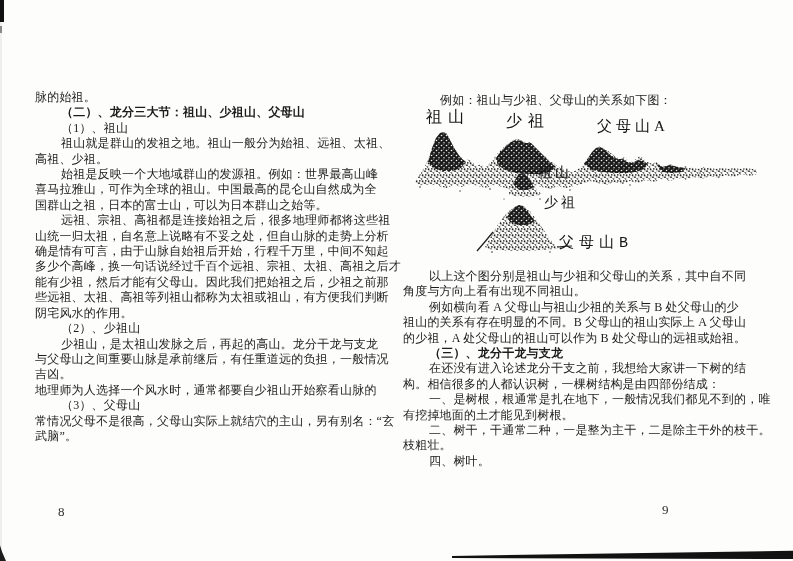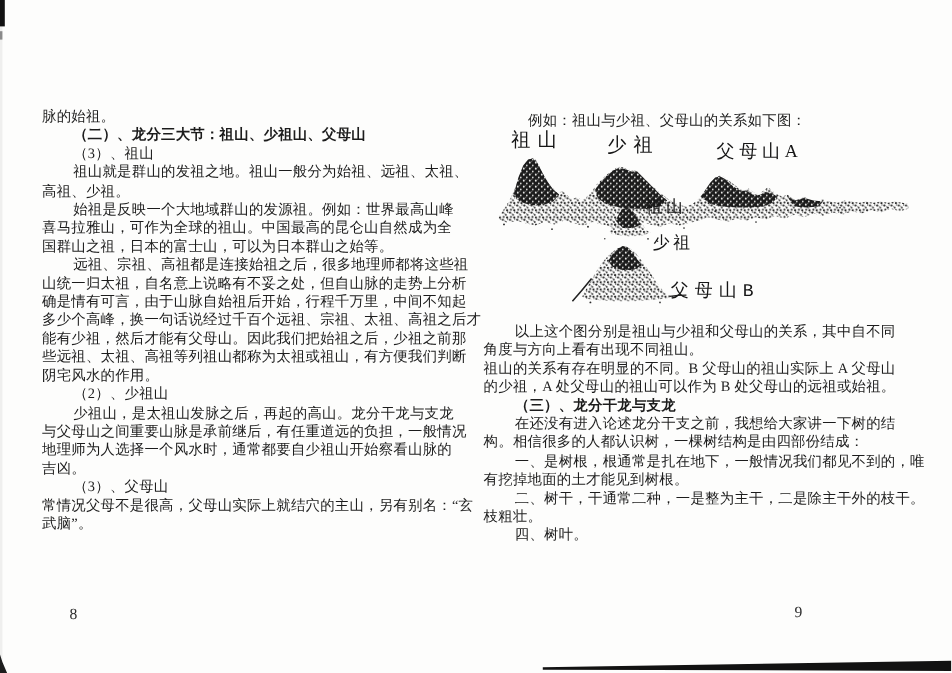--- a/index.html
+++ b/index.html
@@ -45,38 +45,38 @@
     clip-path:polygon(0 58%,100% 14%,100% 84%,0 76%);}
 </style>
 </head>
 <body>
 
 <div>
 
   <div class="page-text" id="left-text">
       <div class="line">脉的始祖。</div>
       <div class="line ind b">（二）、龙分三大节：祖山、少祖山、父母山</div>
-      <div class="line ind">（3）、祖山</div>
+      <div class="line ind">（1）、祖山</div>
       <div class="line ind">祖山就是群山的发祖之地。祖山一般分为始祖、远祖、太祖、</div>
       <div class="line">高祖、少祖。</div>
       <div class="line ind">始祖是反映一个大地域群山的发源祖。例如：世界最高山峰</div>
       <div class="line">喜马拉雅山，可作为全球的祖山。中国最高的昆仑山自然成为全</div>
       <div class="line">国群山之祖，日本的富士山，可以为日本群山之始等。</div>
       <div class="line ind">远祖、宗祖、高祖都是连接始祖之后，很多地理师都将这些祖</div>
       <div class="line">山统一归太祖，自名意上说略有不妥之处，但自山脉的走势上分析</div>
       <div class="line">确是情有可言，由于山脉自始祖后开始，行程千万里，中间不知起</div>
       <div class="line">多少个高峰，换一句话说经过千百个远祖、宗祖、太祖、高祖之后才</div>
       <div class="line">能有少祖，然后才能有父母山。因此我们把始祖之后，少祖之前那</div>
       <div class="line">些远祖、太祖、高祖等列祖山都称为太祖或祖山，有方便我们判断</div>
       <div class="line">阴宅风水的作用。</div>
       <div class="line ind">（2）、少祖山</div>
       <div class="line ind">少祖山，是太祖山发脉之后，再起的高山。龙分干龙与支龙</div>
       <div class="line">与父母山之间重要山脉是承前继后，有任重道远的负担，一般情况</div>
+      <div class="line">吉凶。</div>
       <div class="line">地理师为人选择一个风水时，通常都要自少祖山开始察看山脉的</div>
-      <div class="line">吉凶。</div>
       <div class="line ind">（3）、父母山</div>
       <div class="line">常情况父母不是很高，父母山实际上就结穴的主山，另有别名：“玄</div>
       <div class="line">武脑”。</div>
     </div>
   <div class="page-number" id="pn-left">8</div>
 
   <div class="page-text" id="intro-line">
     <div class="txt">例如：祖山与少祖、父母山的关系如下图：</div>
   </div>
 
@@ -135,20 +135,21 @@
     <span class="fl fl-big" id="fl-shaozu-top">少祖</span>
     <span class="fl" id="fl-fumu-a">父母山A</span>
     <span class="fl fl-med" id="fl-zushan-mid">祖山</span>
     <span class="fl fl-med" id="fl-shaozu-mid">少祖</span>
     <span class="fl" id="fl-fumu-b">父母山B</span>
   </div>
 
   <div class="page-text" id="right-text">
       <div class="line ind">以上这个图分别是祖山与少祖和父母山的关系，其中自不同</div>
       <div class="line">角度与方向上看有出现不同祖山。</div>
+      <div class="line ind">例如横向看 A 父母山与祖山少祖的关系与 B 处父母山的少</div>
       <div class="line">祖山的关系有存在明显的不同。B 父母山的祖山实际上 A 父母山</div>
       <div class="line">的少祖，A 处父母山的祖山可以作为 B 处父母山的远祖或始祖。</div>
       <div class="line ind b">（三）、龙分干龙与支龙</div>
       <div class="line ind">在还没有进入论述龙分干支之前，我想给大家讲一下树的结</div>
       <div class="line">构。相信很多的人都认识树，一棵树结构是由四部份结成：</div>
       <div class="line ind">一、是树根，根通常是扎在地下，一般情况我们都见不到的，唯</div>
       <div class="line">有挖掉地面的土才能见到树根。</div>
       <div class="line ind">二、树干，干通常二种，一是整为主干，二是除主干外的枝干。</div>
       <div class="line">枝粗壮。</div>
       <div class="line ind">四、树叶。</div>

